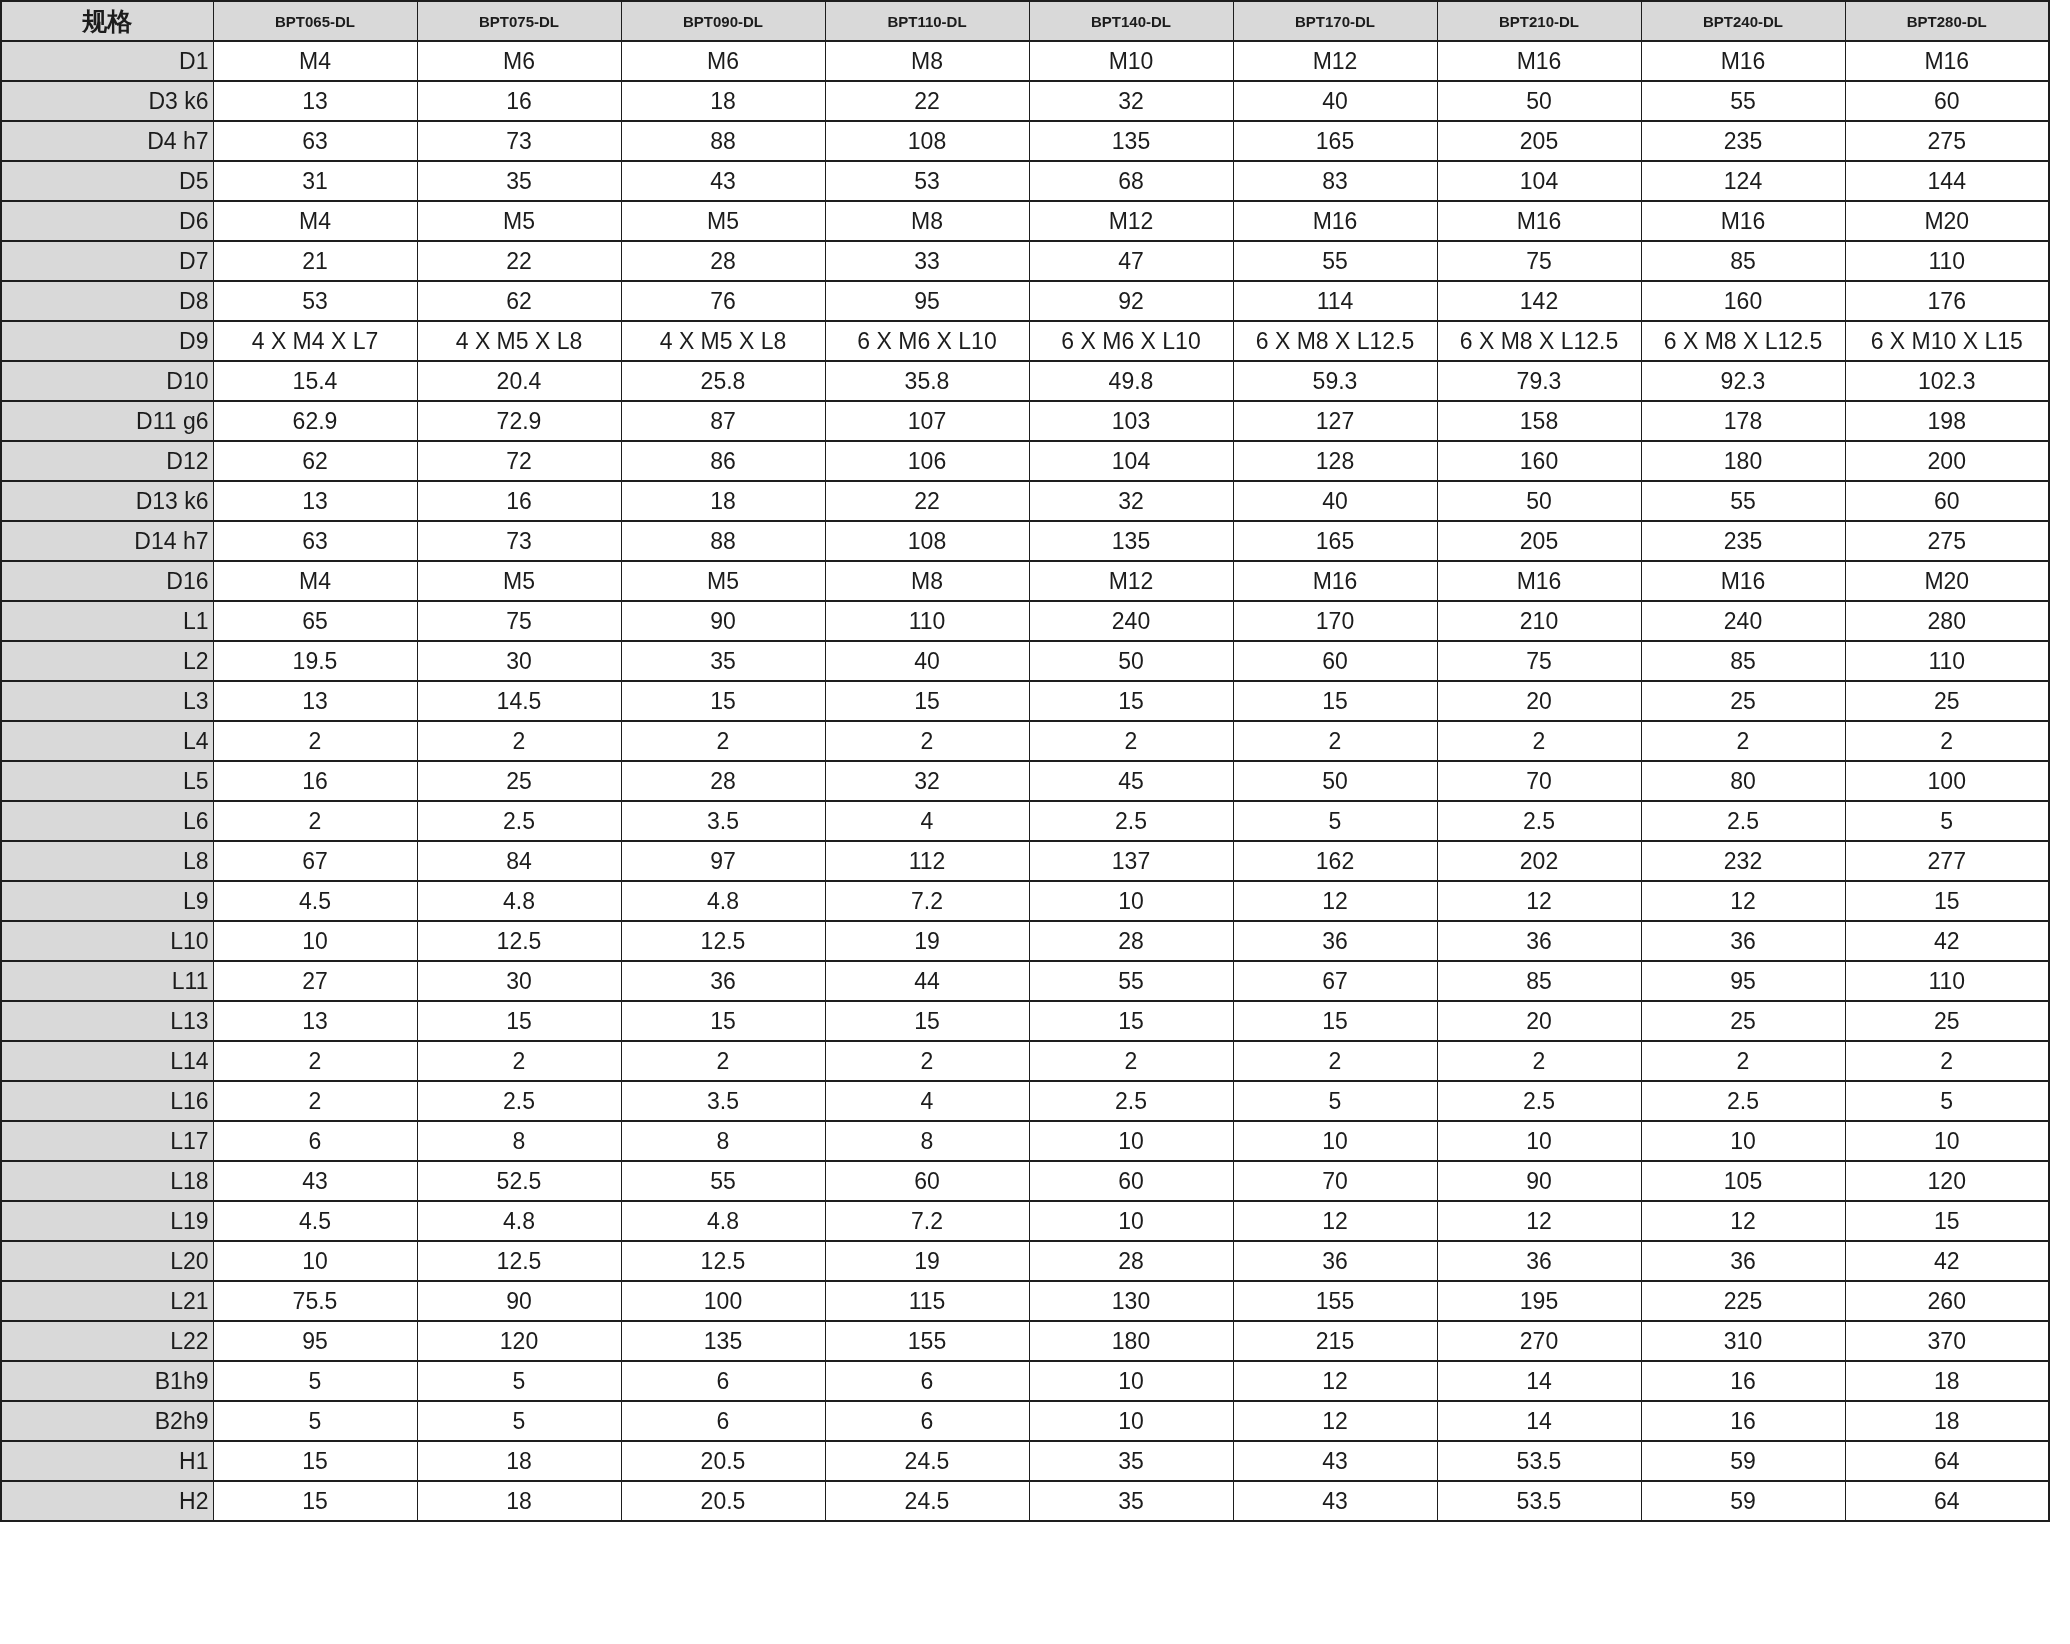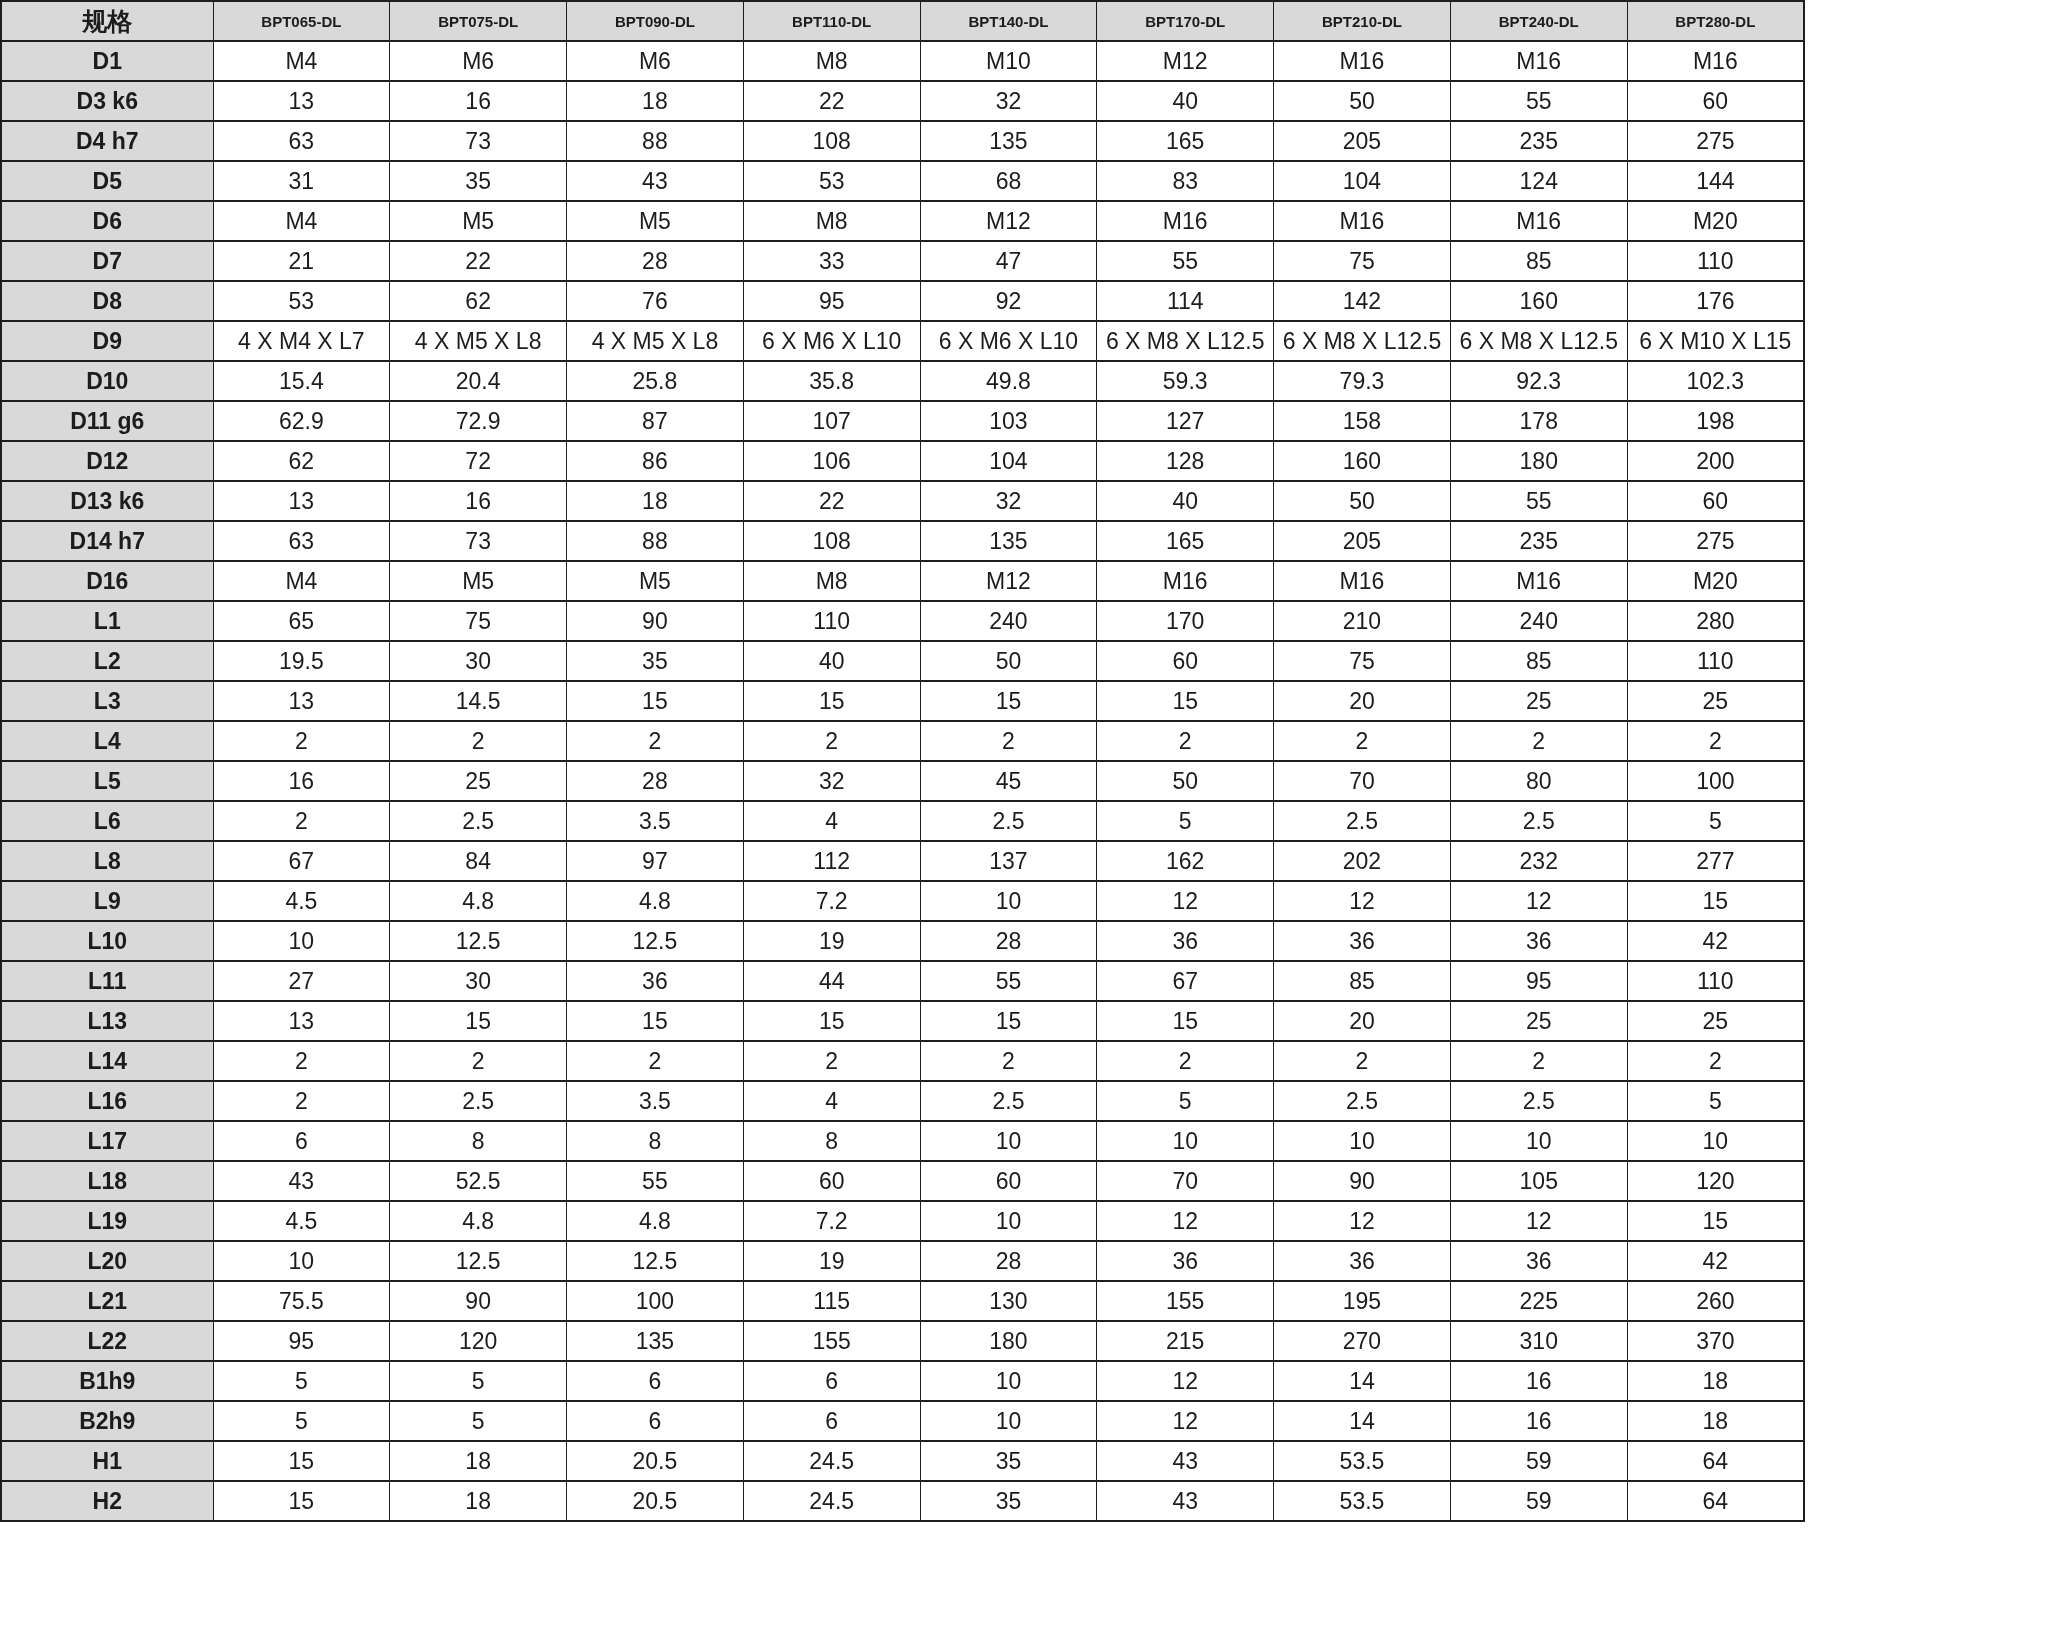--- a/index.html
+++ b/index.html
@@ -7,21 +7,21 @@
     padding: 0;
     background: #ffffff;
   }
   body {
     width: 2070px;
     height: 1644px;
     overflow: hidden;
     font-family: "Liberation Sans", sans-serif;
   }
   table.spec-table {
-    width: 1805px;
+    width: 2050px;
     table-layout: fixed;
     border-collapse: collapse;
     border: 2px solid #1e1e1e;
   }
   .spec-table th, .spec-table td {
     border-style: solid;
     border-color: #1e1e1e;
     border-width: 2px 1px;       
     height: 38px;
     padding: 0 4px;
@@ -37,21 +37,22 @@
   .spec-table thead th {
     background: #d9d9d9;
     font-weight: bold;
     font-size: 15px;
   }
   .spec-table thead th.corner {
     font-size: 25px;
   }
   .spec-table tbody th.row-label {
     background: #d9d9d9;
-    font-weight: bold;
+    font-weight: normal;
+    text-align: right;
   }
   .spec-table tbody td {
     background: #ffffff;
   }
 </style>
 </head>
 <body>
 
 <table class="spec-table">
   <colgroup>

